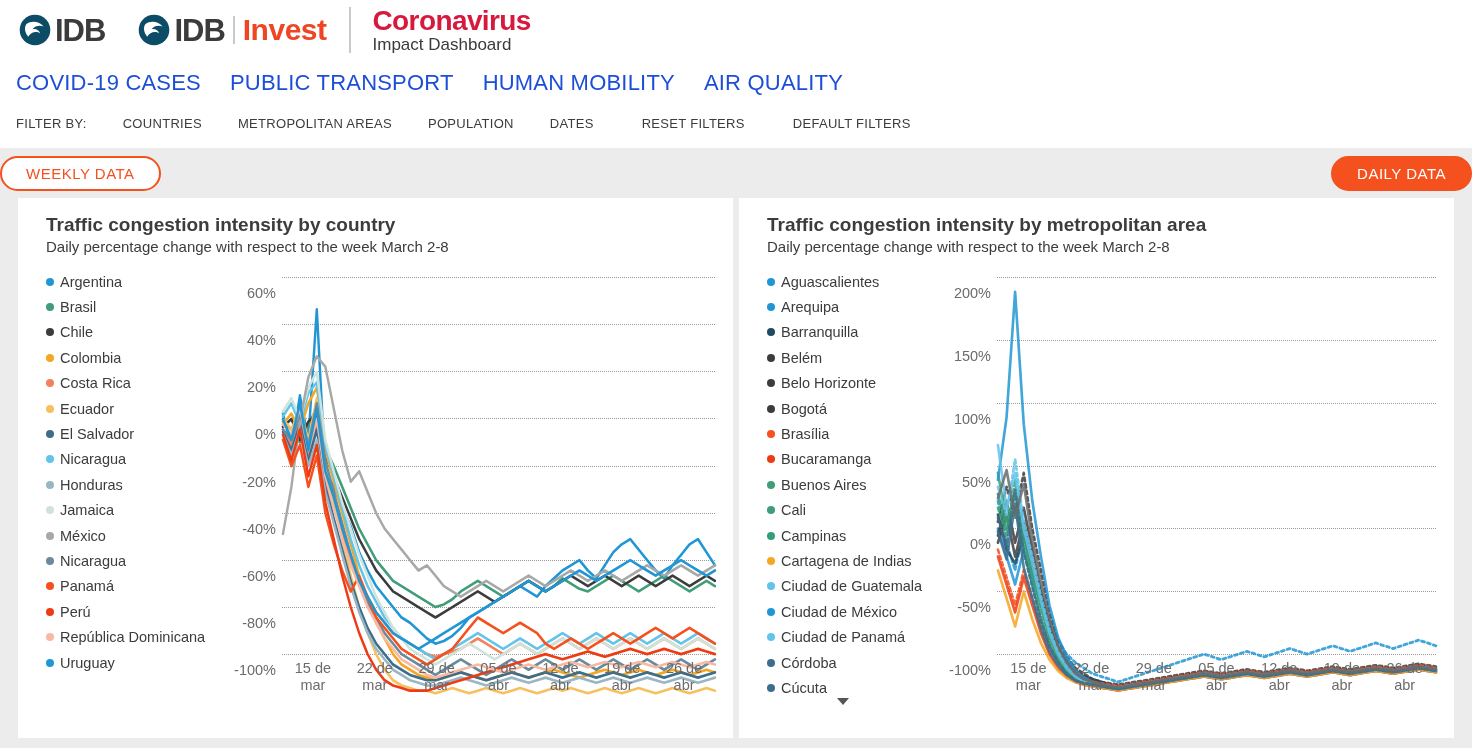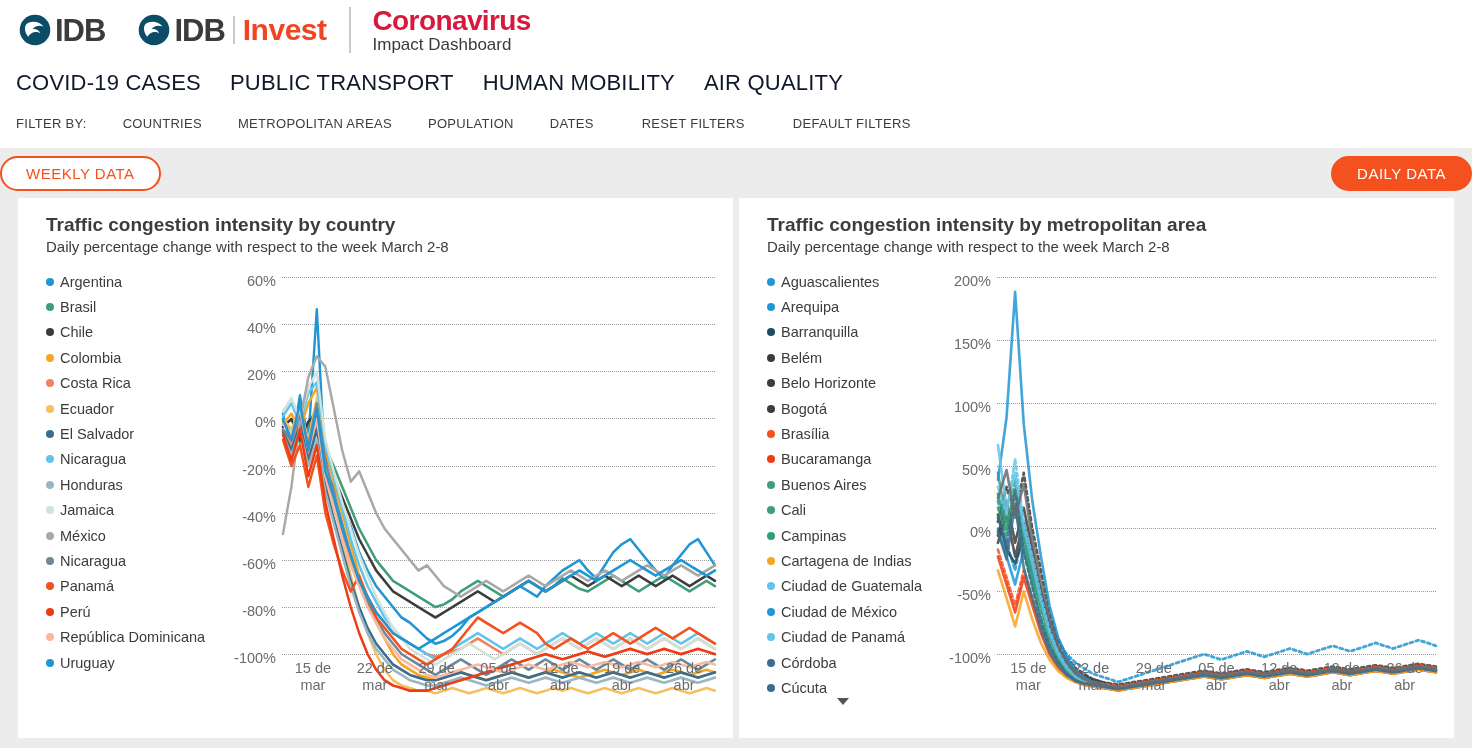--- a/index.html
+++ b/index.html
@@ -19,21 +19,21 @@
   .idb-mark{width:34px;height:34px;margin-right:3px;}
   .idb-text{font-size:31px;font-weight:bold;color:#3b3b3b;letter-spacing:-1px;line-height:1;}
   .vbar{display:inline-block;width:2px;height:28px;background:#c9c9c9;margin:0 8px;}
   .invest{font-size:30px;font-weight:bold;color:#ef4523;letter-spacing:-0.5px;line-height:1;}
   .sep{width:2px;height:46px;background:#c9c9c9;margin:0 22px;}
   .corona{display:flex;flex-direction:column;justify-content:center;}
   .corona-1{font-size:28px;font-weight:bold;color:#d6193d;line-height:1.05;letter-spacing:-0.6px;}
   .corona-2{font-size:17px;color:#3b3b3b;line-height:1.15;}
 
   .nav{position:absolute;left:16px;top:70px;display:flex;align-items:center;gap:29px;}
-  .nav-item{font-size:22px;color:#0f172a;letter-spacing:0.2px;cursor:pointer;white-space:nowrap;}
+  .nav-item{font-size:22px;color:#1d4ed8;letter-spacing:0.2px;cursor:pointer;white-space:nowrap;}
   .nav-item.active{color:#f4511e;}
 
   .filters{position:absolute;left:16px;top:116px;display:flex;align-items:center;}
   .filter-label{font-size:13px;color:#3c3c3c;letter-spacing:.3px;margin-right:36px;white-space:nowrap;}
   .filter-item{font-size:13px;color:#3c3c3c;letter-spacing:.3px;margin-right:36px;white-space:nowrap;cursor:pointer;}
   .filter-item.wide{margin-right:48px;}
 
   
   .toggle-row{height:50px;display:flex;align-items:center;justify-content:space-between;gap:16px;background:#ececec;}
   .pill{border-radius:20px;font-size:15px;letter-spacing:.5px;padding:8px 24px;cursor:pointer;line-height:1;}
@@ -47,21 +47,21 @@
   .panel-sub{font-size:15px;color:#3c3c3c;margin:0 0 14px 14px;}
 
   .chart-area{display:flex;position:relative;height:438px;}
   .legend{width:192px;flex:0 0 192px;padding-left:14px;box-sizing:border-box;position:relative;overflow:hidden;}
   .legend.narrow{width:186px;flex:0 0 186px;}
   .leg-item{display:flex;align-items:center;height:25.4px;font-size:14.5px;color:#3c3c3c;white-space:nowrap;cursor:pointer;}
   .dot{width:8px;height:8px;border-radius:50%;margin-right:6px;flex:0 0 8px;}
   .scroll-chevron{position:absolute;left:84px;bottom:2px;width:0;height:0;border-left:6px solid transparent;border-right:6px solid transparent;border-top:7px solid #555;cursor:pointer;}
 
   .plot{flex:1;position:relative;}
-  .yaxis{position:absolute;left:0;top:4px;width:56px;height:100%;}
+  .yaxis{position:absolute;left:0;top:16px;width:56px;height:100%;}
   .ytick{position:absolute;right:4px;transform:translateY(-50%);font-size:14.5px;color:#6b6b6b;white-space:nowrap;}
   .gridwrap{position:absolute;left:58px;right:4px;top:0;bottom:0;}
   .gline{position:absolute;left:0;right:0;height:0;border-top:1px dotted #9a9a9a;}
   .svgbox{position:absolute;left:0;top:0;width:100%;height:100%;}
   .xaxis{position:absolute;left:58px;right:4px;display:flex;}
   .xtick{flex:1;text-align:center;font-size:14.5px;color:#6b6b6b;line-height:1.15;}
 </style>
 </head>
 <body>
 

